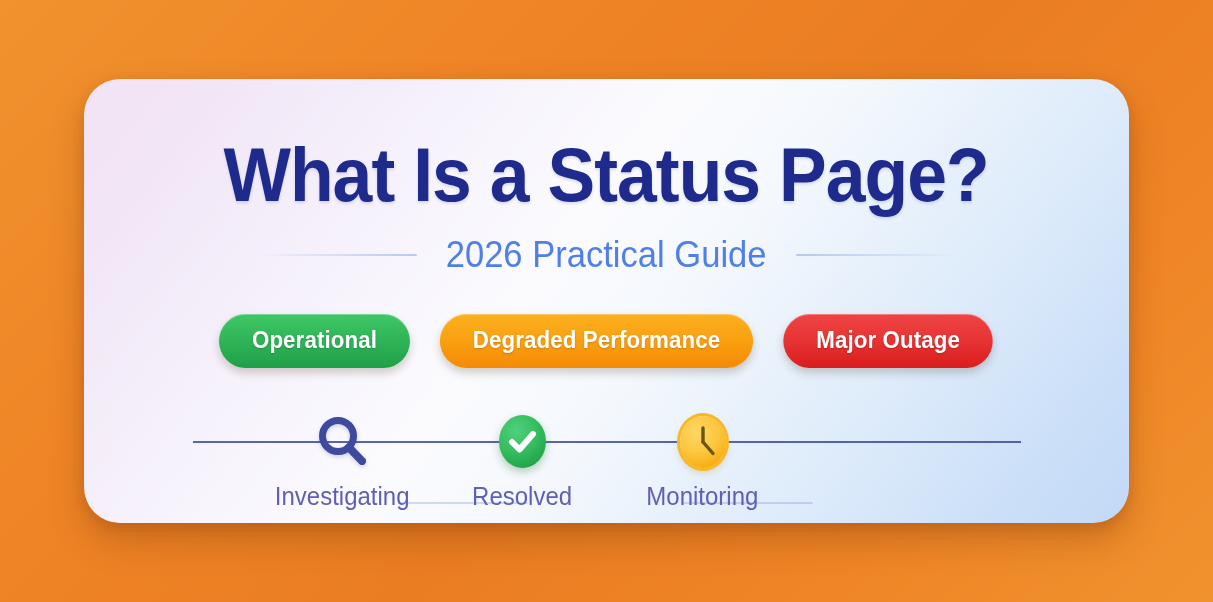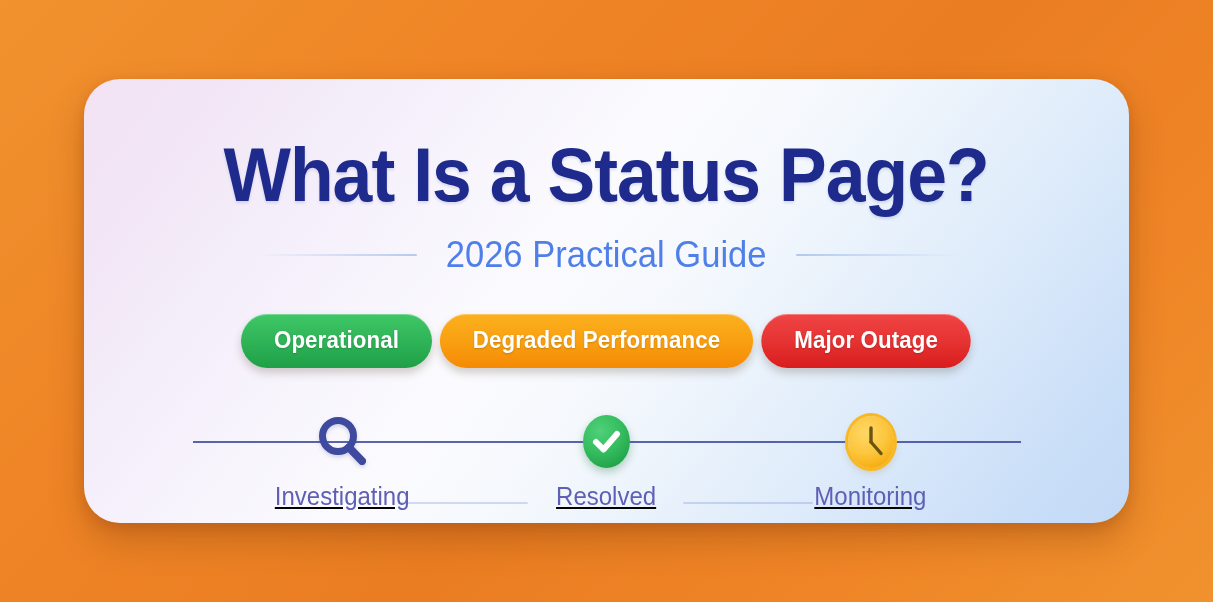--- a/index.html
+++ b/index.html
@@ -88,20 +88,21 @@
     color: #4f7fe8;
     white-space: nowrap;
     transform: scaleX(0.96);
   }
 
   
   .badges {
     display: flex;
     align-items: flex-start;
     justify-content: center;
+    gap: 22px;
     margin-top: 38px;
   }
 
   .badge {
     height: 54px;
     border-radius: 27px;
     display: flex;
     align-items: center;
     justify-content: center;
     padding: 0 34px;
@@ -134,24 +135,23 @@
     left: 0;
     right: 0;
     height: 2px;
     background: #3d4a9e;
     opacity: 0.85;
   }
 
   .steps {
     position: relative;
     display: flex;
-    justify-content: space-between;
+    justify-content: flex-start;
     align-items: flex-start;
     padding: 0 60px;
-    text-decoration: underline;
   }
 
   .step {
     display: flex;
     flex-direction: column;
     align-items: center;
     position: relative;
     width: 180px;
     cursor: pointer;
   }

